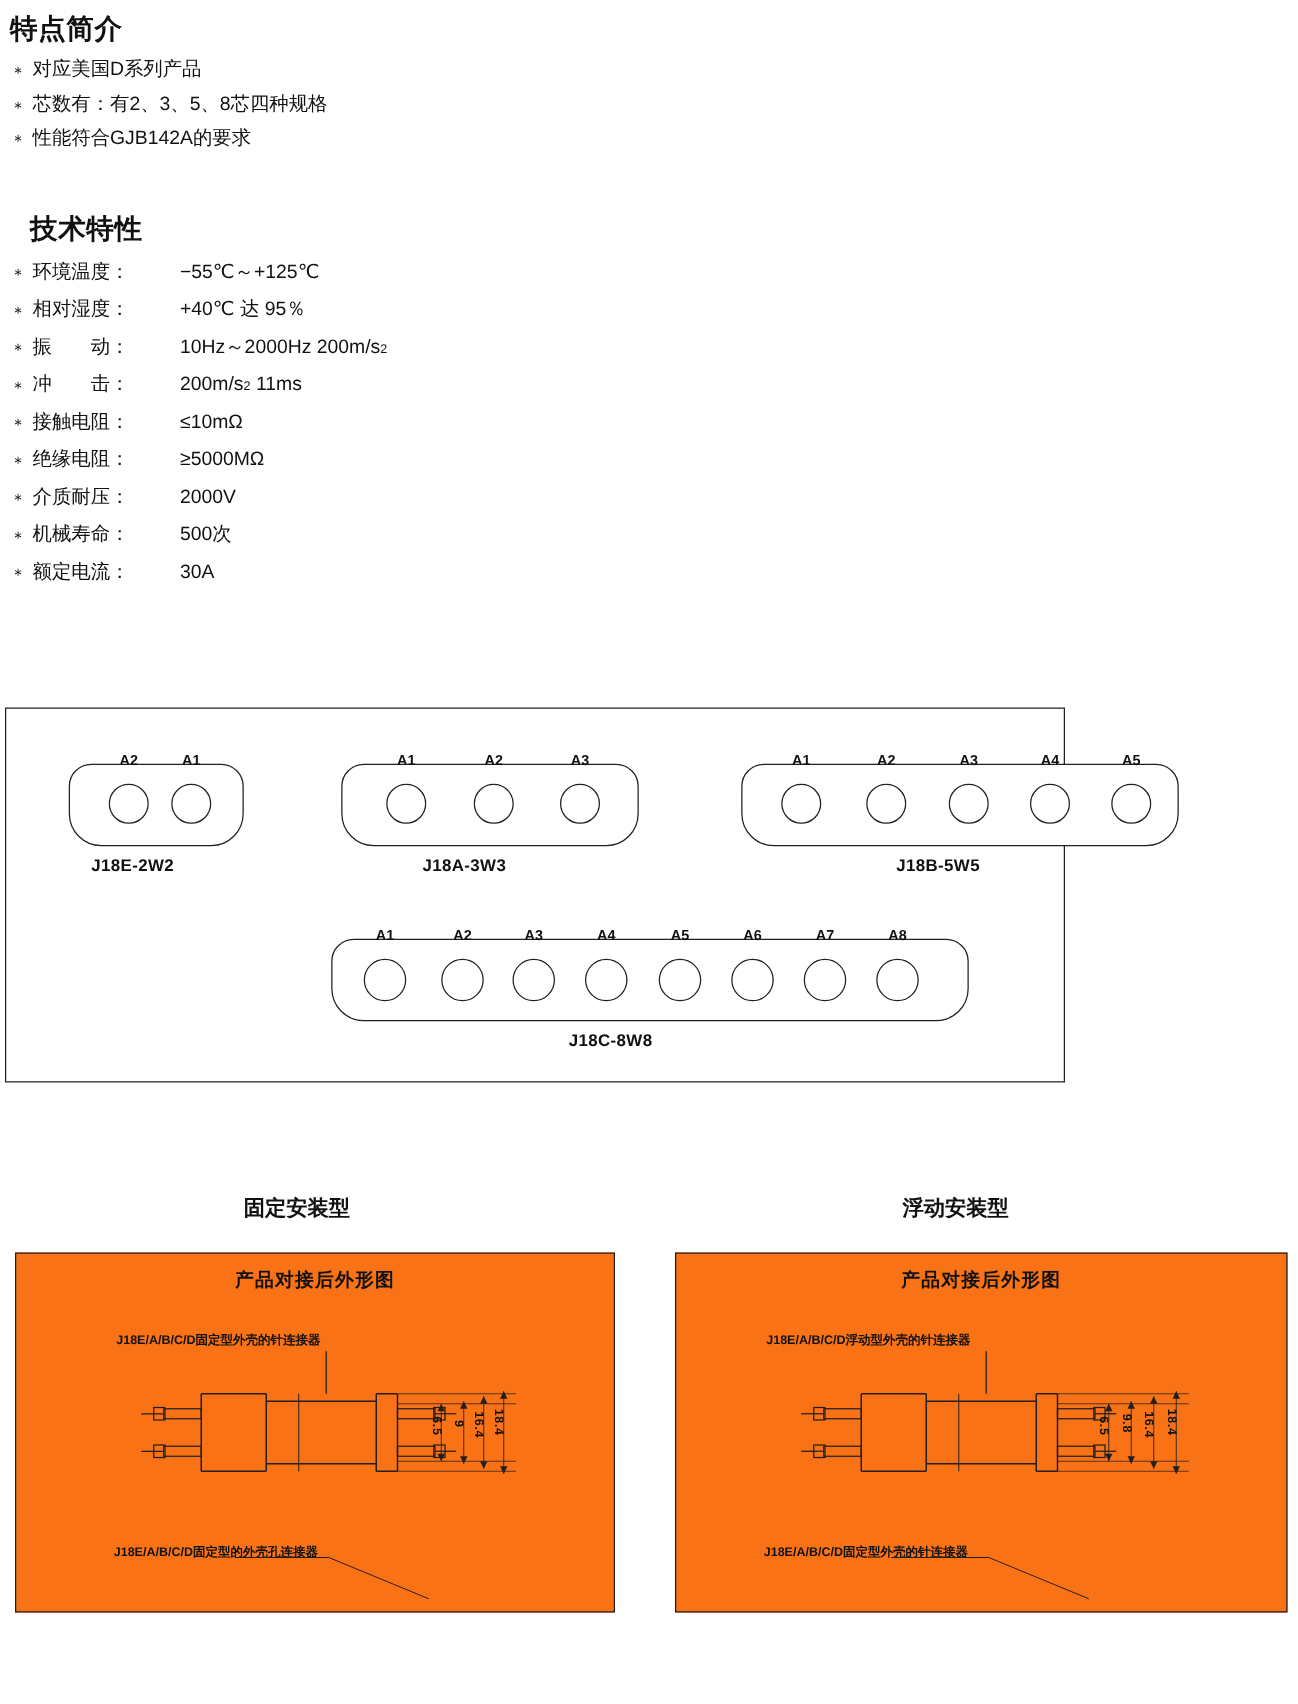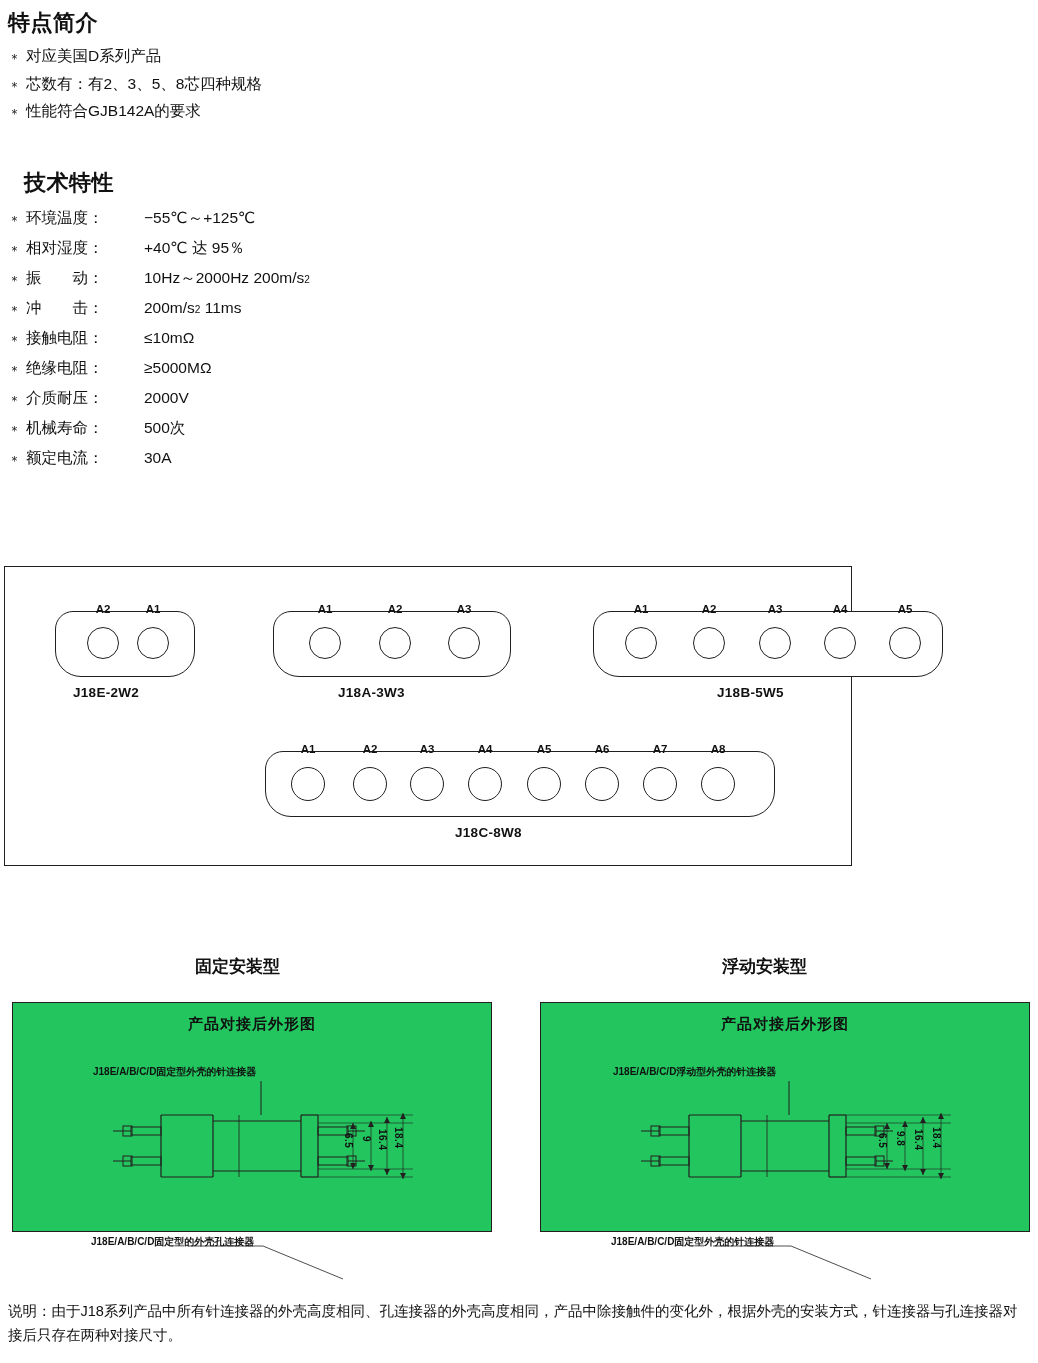--- a/index.html
+++ b/index.html
@@ -116,22 +116,22 @@
   .mate-heading {
     position: absolute;
     font-size: 17px;
     font-weight: bold;
   }
   .mate-box {
     position: absolute;
     border: 1px solid #231f20;
     box-sizing: border-box;
     top: 1002px;
-    height: 230px;
-    background: #22c55e;
+    height: 288px;
+    background: #f97316;
   }
   .mate-box .inner-title {
     position: absolute;
     width: 100%;
     text-align: center;
     top: 12px;
     font-size: 15px;
     font-weight: bold;
     letter-spacing: 1px;
   }
@@ -418,15 +418,14 @@
         <polygon points="400,176 397,170 403,170"></polygon>
       </g>
     </svg>
 
     <div class="dimtxt" style="left:336px; top:130px;">6.5</div>
     <div class="dimtxt" style="left:354px; top:128px;">9.8</div>
     <div class="dimtxt" style="left:372px; top:126px;">16.4</div>
     <div class="dimtxt" style="left:390px; top:124px;">18.4</div>
   </div>
 
-  <div id="note">说明：由于J18系列产品中所有针连接器的外壳高度相同、孔连接器的外壳高度相同，产品中除接触件的变化外，根据外壳的安装方式，针连接器与孔连接器对接后只存在两种对接尺寸。</div>
 
 </div>
 
 </body></html>

